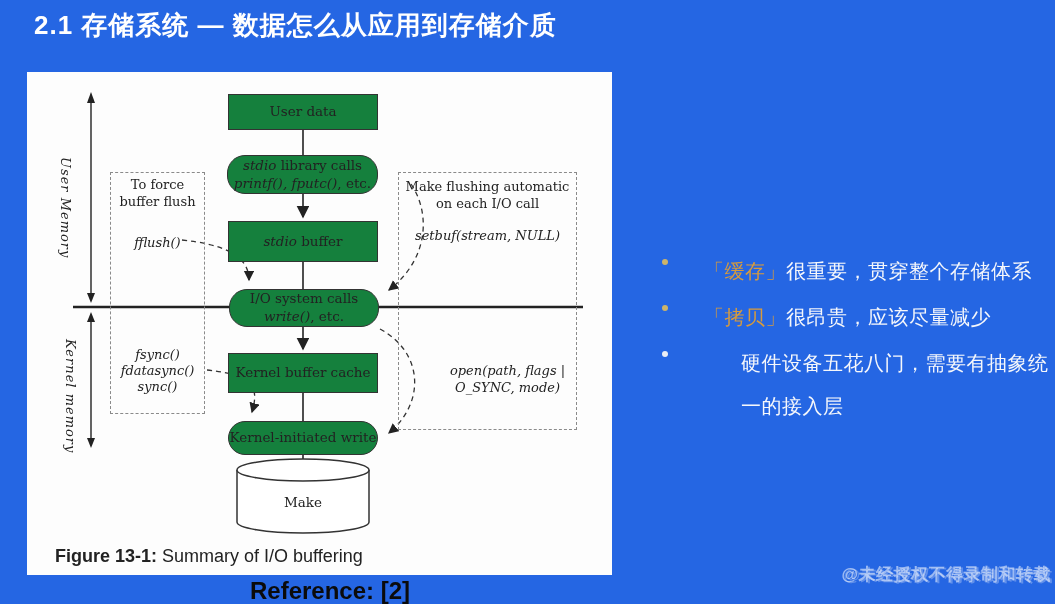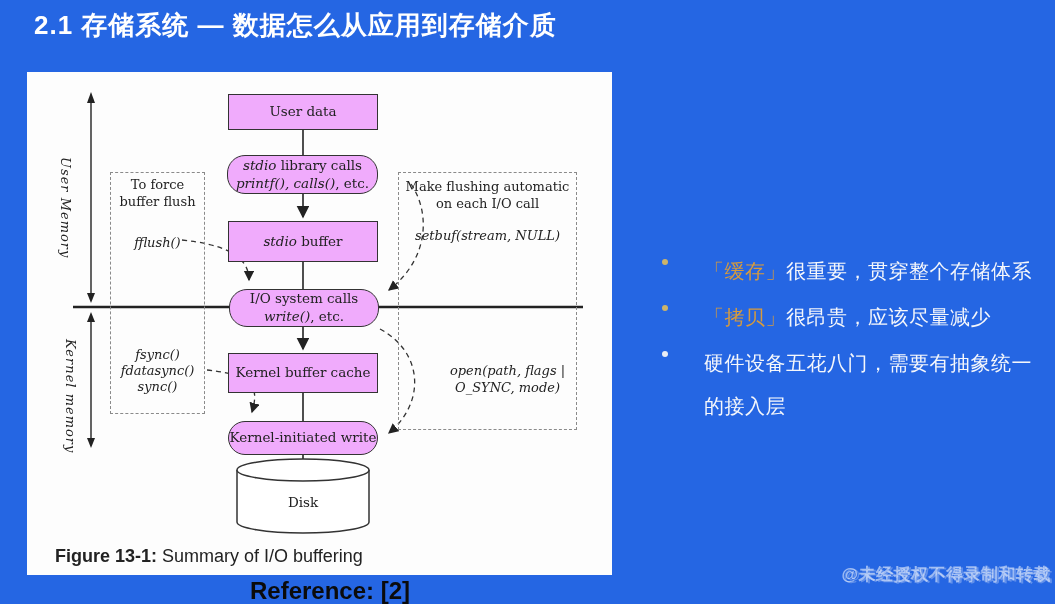--- a/index.html
+++ b/index.html
@@ -17,21 +17,21 @@
     color:#ffffff; font-size:26px; font-weight:bold;
     letter-spacing:1px; white-space:nowrap;
   }
   
   .panel {
     position:absolute; left:27px; top:72px;
     width:585px; height:503px;
     background:#fdfdfd;
   }
   .panel * { color:#222; }
-  .dbox { position:absolute; border:1.5px solid #333; background:#f0abfc;
+  .dbox { position:absolute; border:1.5px solid #333; background:#15803d;
           display:flex; flex-direction:column; align-items:center; justify-content:center;
           font-family:"DejaVu Serif", serif; font-size:13.5px; text-align:center; line-height:1.3; }
   .rounded { border-radius:18px; }
   .dashedbox { position:absolute; border:1.5px dashed #8a8a8a; background:transparent; }
   .note { position:absolute; font-family:"DejaVu Serif", serif; font-size:13px;
           text-align:center; line-height:17px; }
   .it { font-style:italic; }
   .vlabel { position:absolute; writing-mode:vertical-rl; font-family:"DejaVu Serif", serif;
             font-style:italic; font-size:13px; letter-spacing:1px; }
   .svg-layer { position:absolute; left:0; top:0; }
@@ -94,41 +94,41 @@
 
   <div class="vlabel" style="left:31px; top:85px;">User Memory</div>
   <div class="vlabel" style="left:36px; top:267px;">Kernel memory</div>
 
   <div class="dbox" style="left:201px; top:22px;  width:150px; height:36px;">
     <span>User data</span>
   </div>
 
   <div class="dbox rounded" style="left:200px; top:83px; width:151px; height:39px;">
     <span><span class="it">stdio</span><span> library calls</span></span>
-    <span><span class="it">printf(), calls()</span><span>, etc.</span></span>
+    <span><span class="it">printf(), fputc()</span><span>, etc.</span></span>
   </div>
 
   <div class="dbox" style="left:201px; top:149px; width:150px; height:41px;">
     <span><span class="it">stdio</span><span> buffer</span></span>
   </div>
 
   <div class="dbox rounded" style="left:202px; top:217px; width:150px; height:38px;">
     <span>I/O system calls</span>
     <span><span class="it">write()</span><span>, etc.</span></span>
   </div>
 
   <div class="dbox" style="left:201px; top:281px; width:150px; height:40px;">
     <span>Kernel buffer cache</span>
   </div>
 
   <div class="dbox rounded" style="left:201px; top:349px; width:150px; height:34px;">
     <span>Kernel-initiated write</span>
   </div>
 
-  <div class="disk-label">Disk</div>
+  <div class="disk-label">Make</div>
 
   <div class="dashedbox" style="left:83px; top:100px; width:95px; height:242px;"></div>
   <div class="note" style="left:83px; top:104px; width:95px;">
     <div>To force</div>
     <div>buffer flush</div>
   </div>
   <div class="note it" style="left:83px; top:162px; width:95px;">fflush()</div>
   <div class="note it" style="left:83px; top:275px; width:95px; line-height:16px;">
     <div>fsync()</div>
     <div>fdatasync()</div>
@@ -152,19 +152,19 @@
 </div>
 
 <div class="bullet-row" style="top:250px;">
   <span class="bullet-dot dot-gold"></span>
   <span class="bullet-text"><span class="hl">「缓存」</span><span>很重要，贯穿整个存储体系</span></span>
 </div>
 <div class="bullet-row" style="top:296px;">
   <span class="bullet-dot dot-gold"></span>
   <span class="bullet-text"><span class="hl">「拷贝」</span><span>很昂贵，应该尽量减少</span></span>
 </div>
-<div class="bullet-row" style="top:342px;">
+<div class="bullet-row" style="top:342px;gap:37px;">
   <span class="bullet-dot dot-white"></span>
   <span class="bullet-text"><span class="hl"></span><span>硬件设备五花八门，需要有抽象统一的接入层</span></span>
 </div>
 
 <div class="reference">Reference: [2]</div>
 <div class="watermark">@未经授权不得录制和转载</div>
 
 </body></html>

